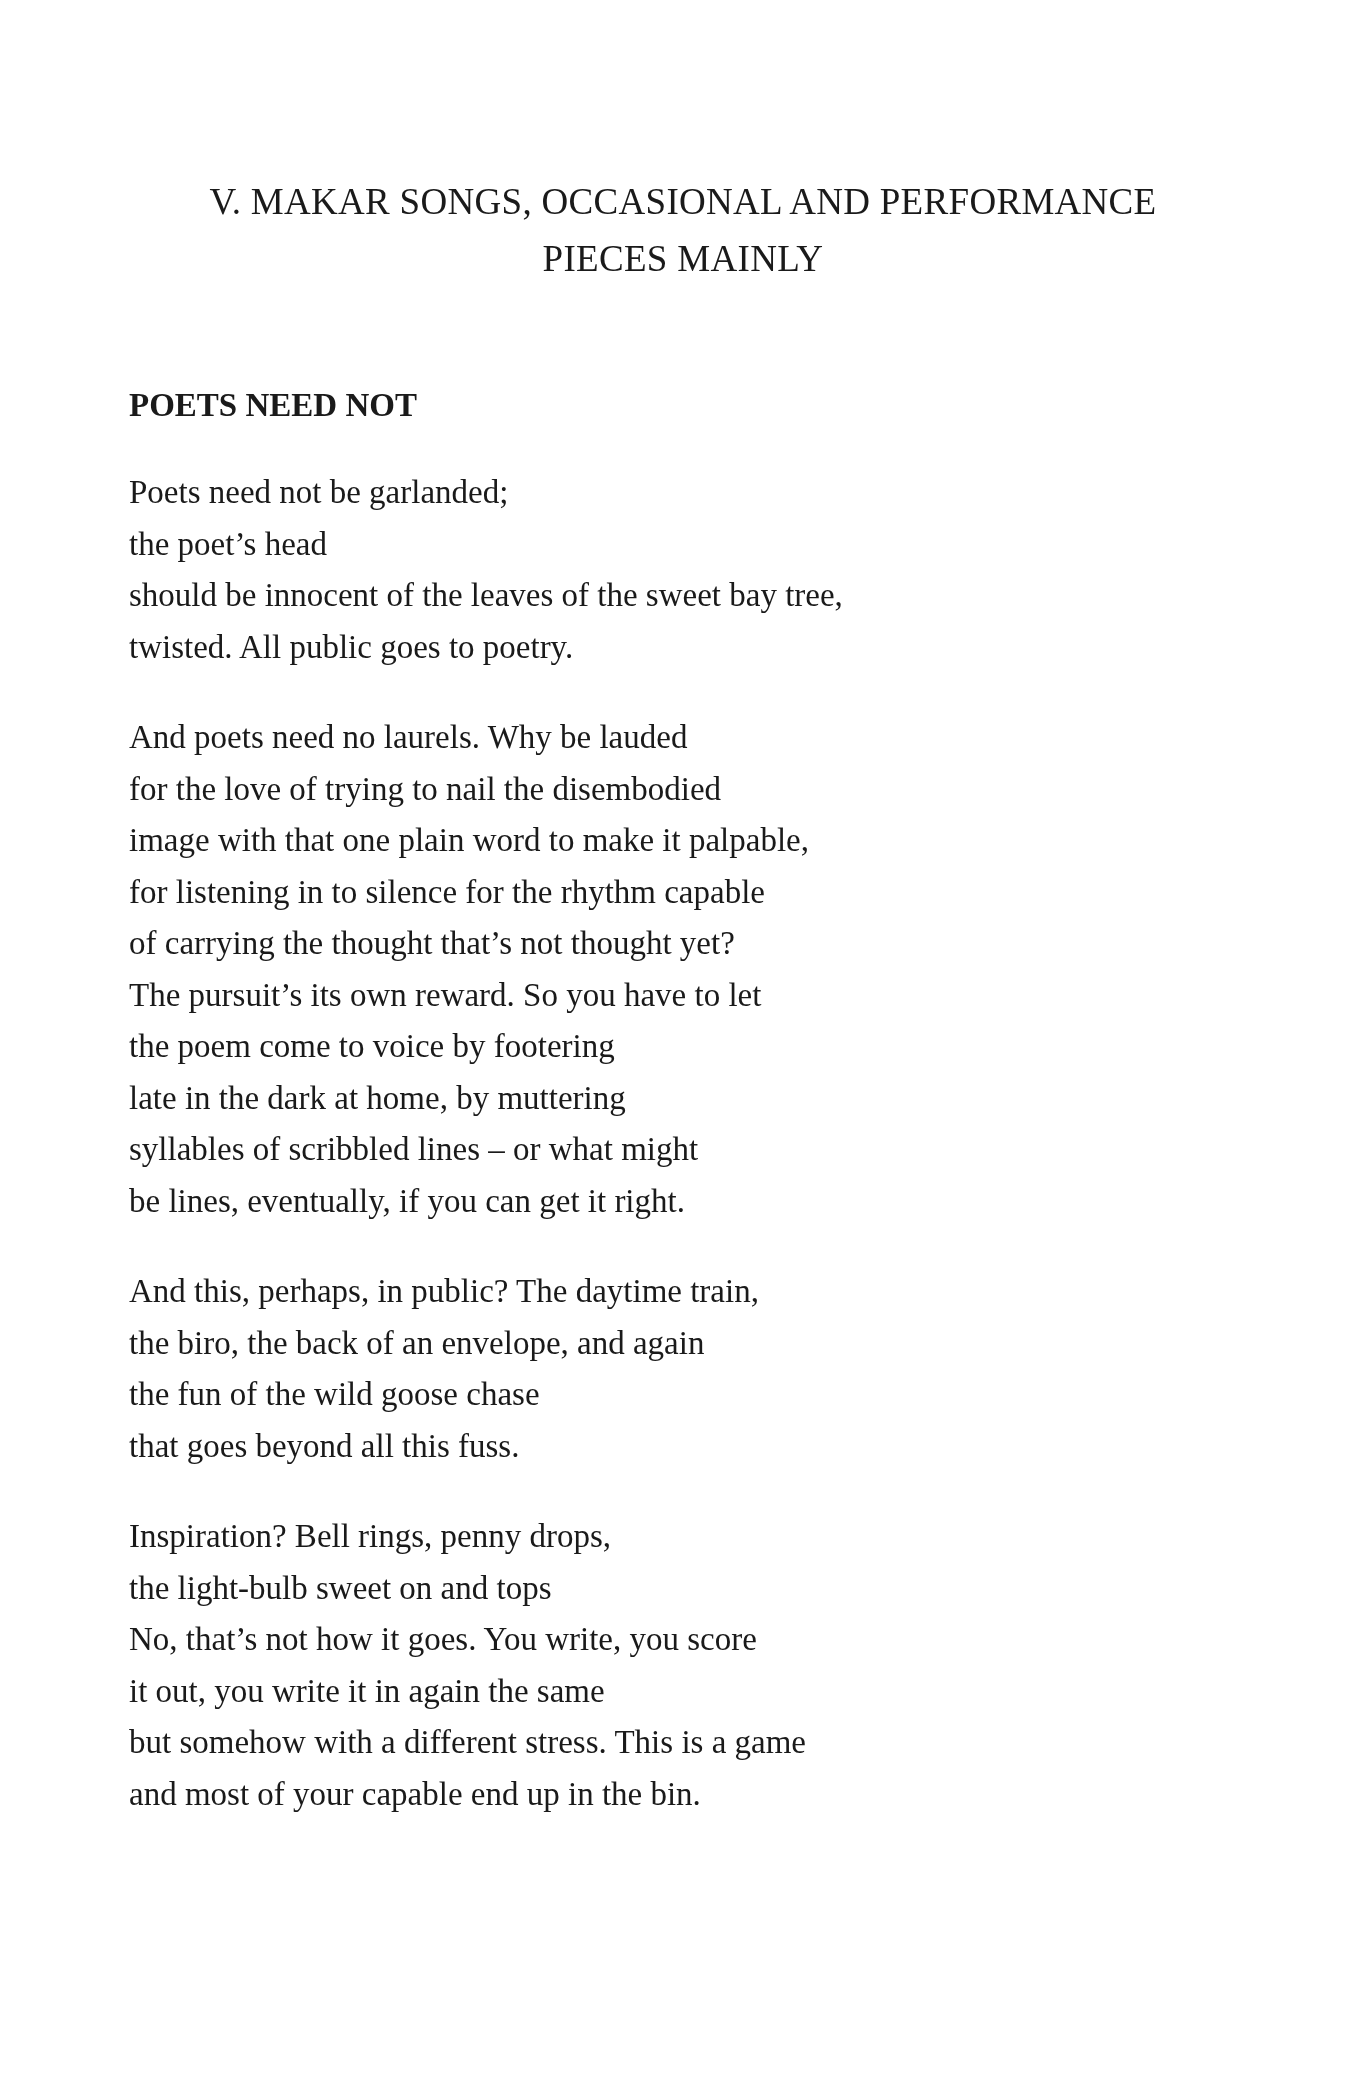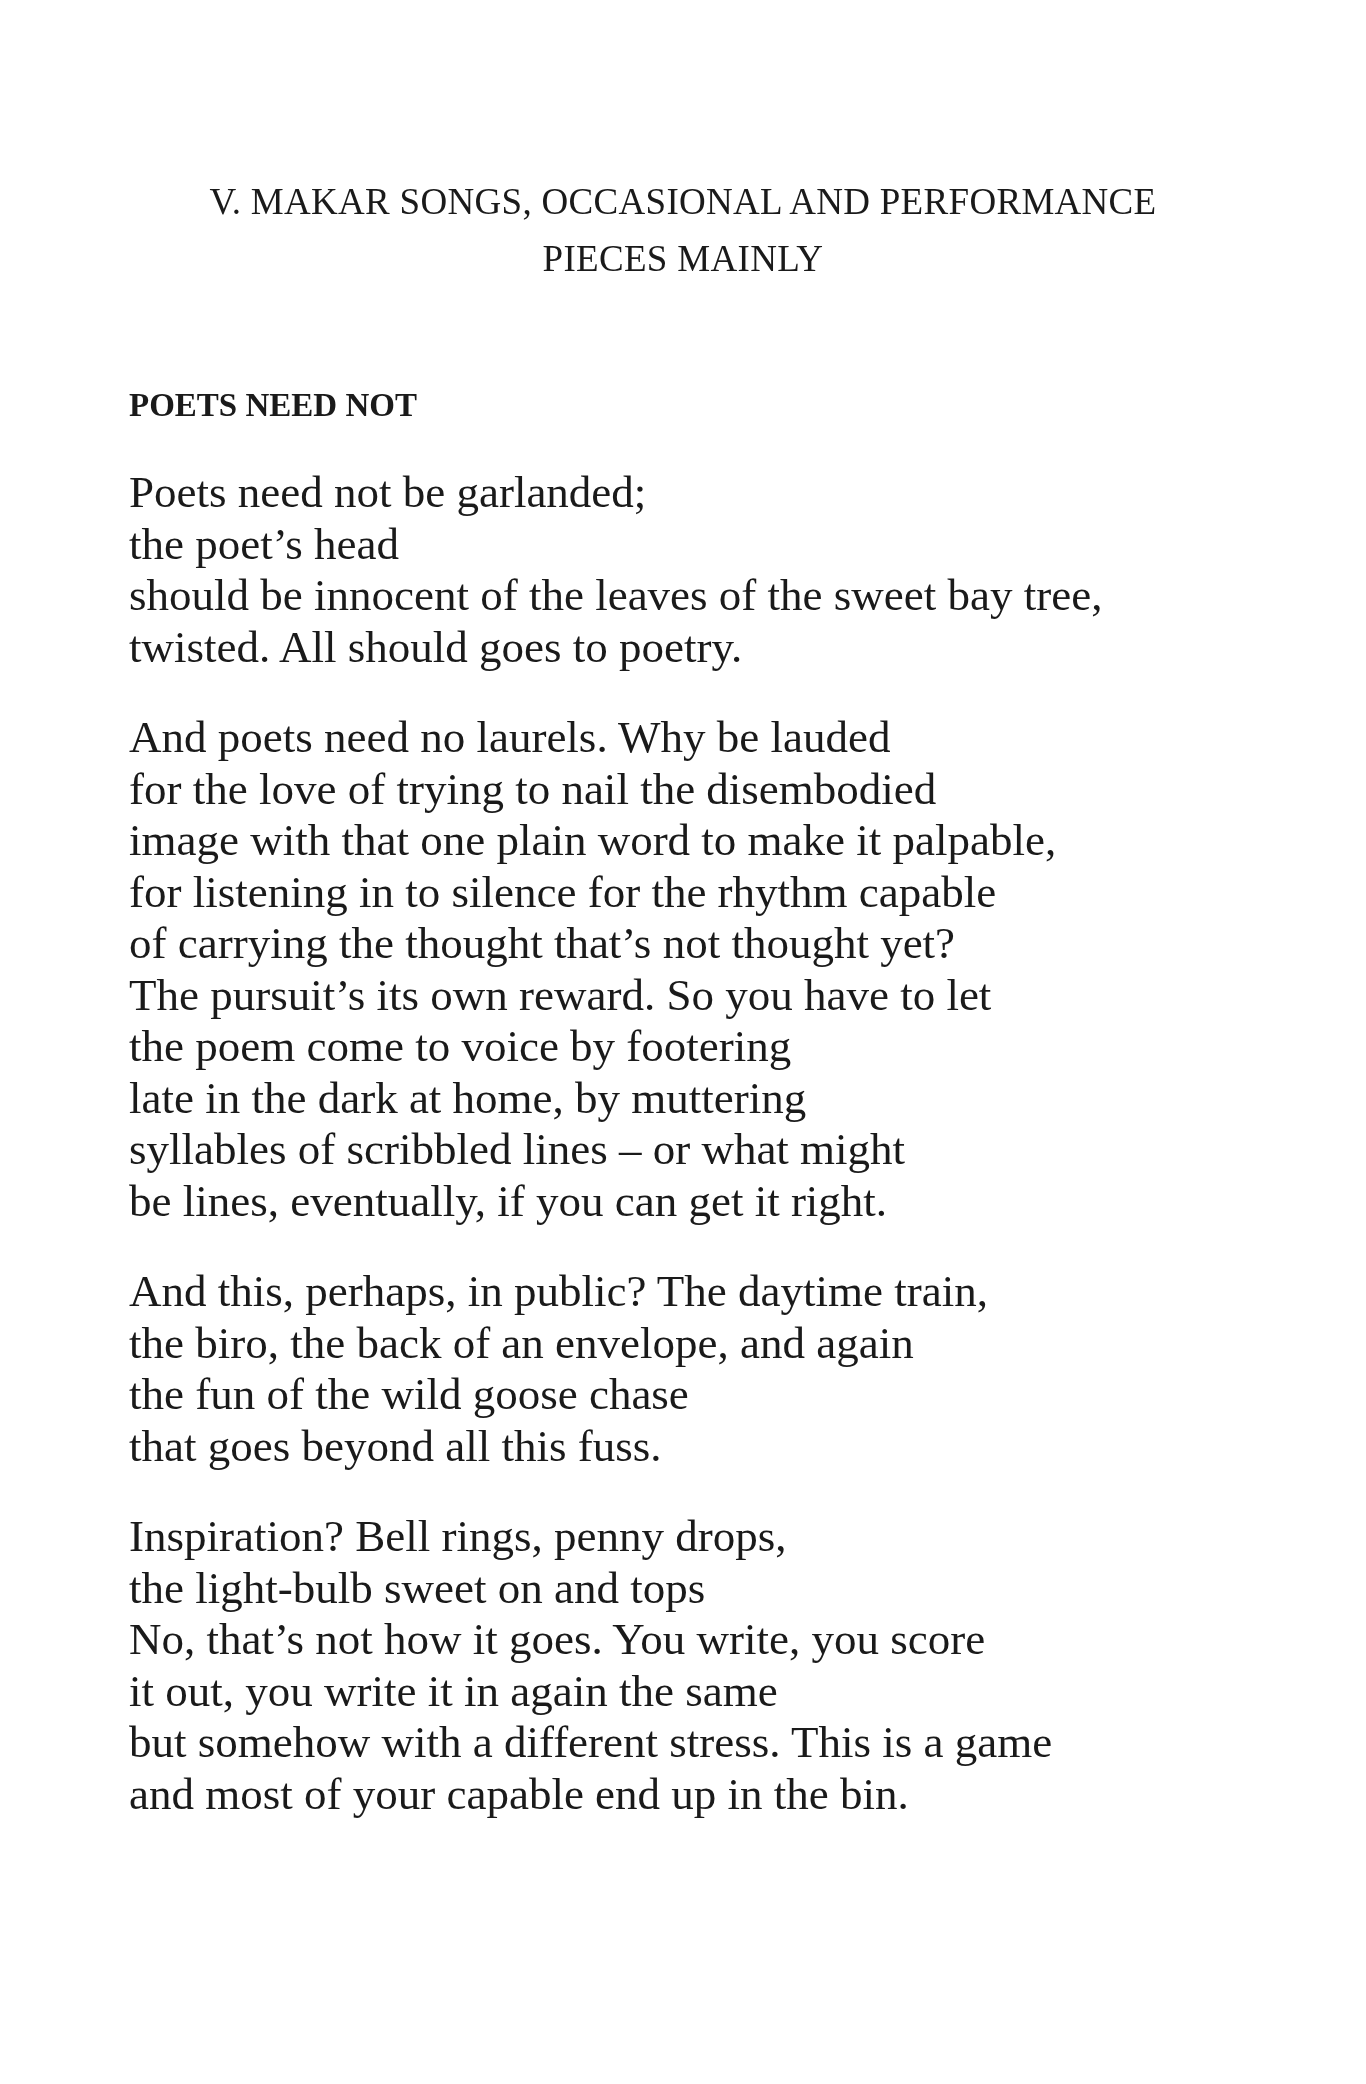--- a/index.html
+++ b/index.html
@@ -26,21 +26,21 @@
     letter-spacing: 0.3px;
   }
   .poem-title {
     margin: 92px 0 0 129px;
     font-size: 33px;
     line-height: 52px;
     font-weight: 700;
   }
   .poem {
     margin: 36px 0 0 129px;
-    font-size: 45px;
+    font-size: 33px;
     line-height: 51.5px;
   }
   .stanza {
     margin: 0 0 39px 0;
   }
   .line {
     white-space: nowrap;
   }
 </style>
 </head>
@@ -54,21 +54,21 @@
   </div>
 
   <div class="poem-title">POETS NEED NOT</div>
 
   <div class="poem">
 
     <div class="stanza">
       <div class="line">Poets need not be garlanded;</div>
       <div class="line">the poet’s head</div>
       <div class="line">should be innocent of the leaves of the sweet bay tree,</div>
-      <div class="line">twisted. All should goes to poetry.</div>
+      <div class="line">twisted. All public goes to poetry.</div>
     </div>
 
     <div class="stanza">
       <div class="line">And poets need no laurels. Why be lauded</div>
       <div class="line">for the love of trying to nail the disembodied</div>
       <div class="line">image with that one plain word to make it palpable,</div>
       <div class="line">for listening in to silence for the rhythm capable</div>
       <div class="line">of carrying the thought that’s not thought yet?</div>
       <div class="line">The pursuit’s its own reward. So you have to let</div>
       <div class="line">the poem come to voice by footering</div>

